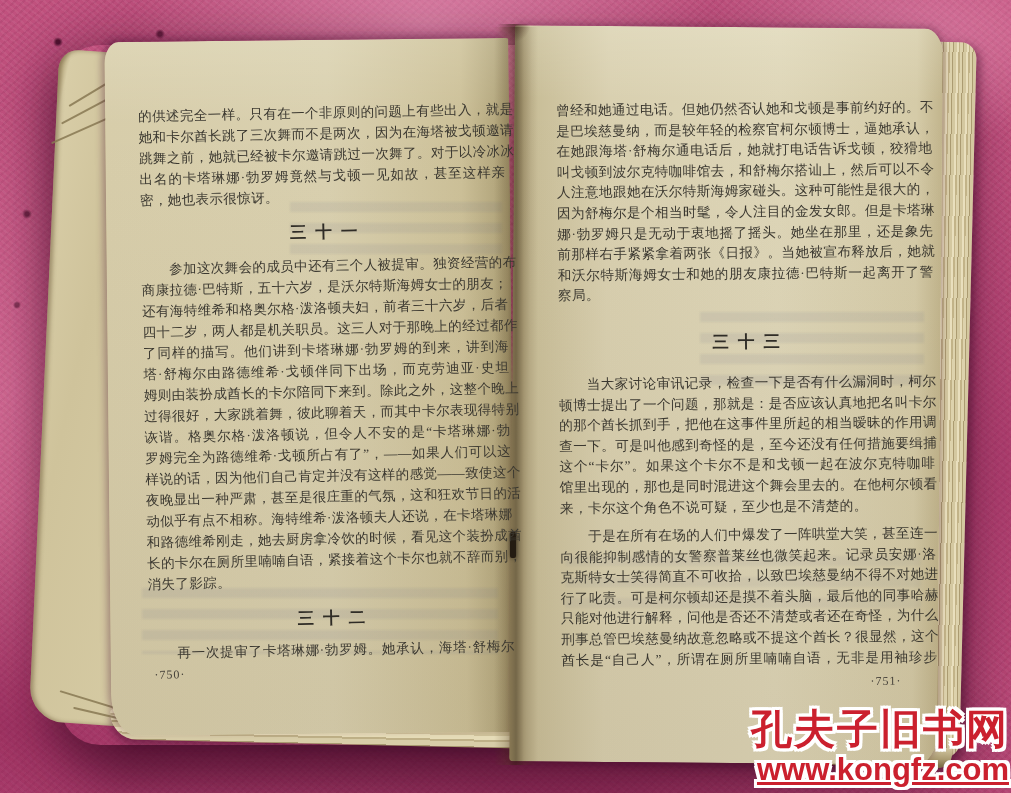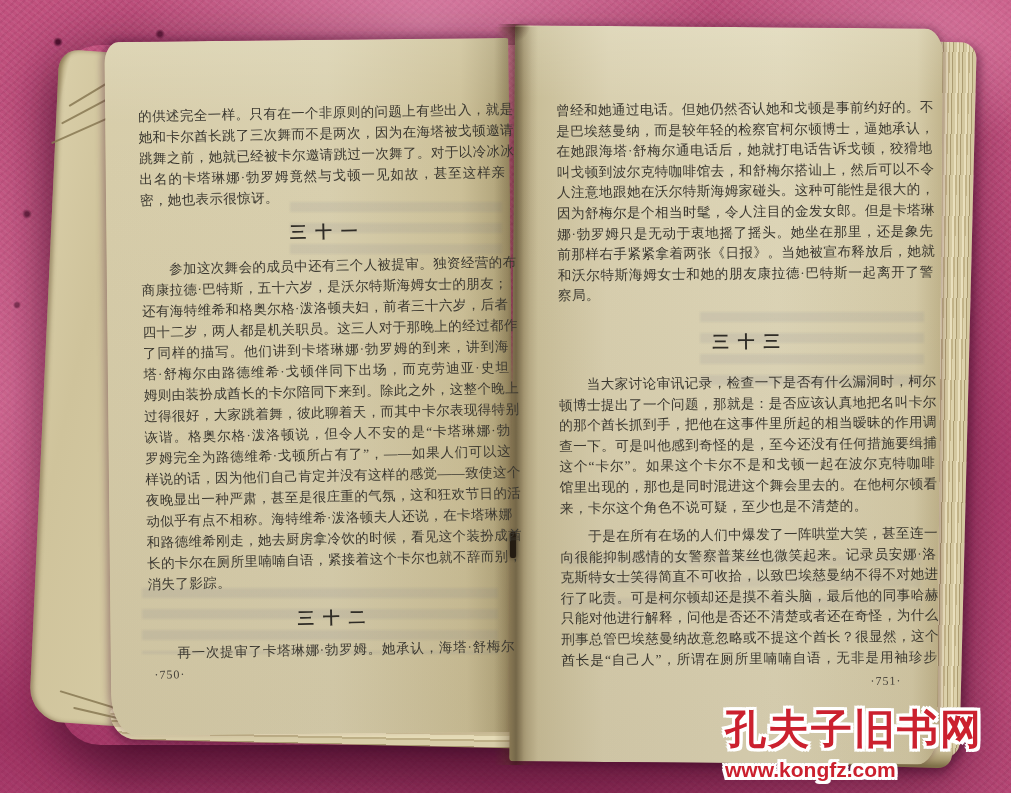--- a/index.html
+++ b/index.html
@@ -128,30 +128,30 @@
   .h33{margin-top:26px;}
   .p31{margin-top:12px;}
   .p32{margin-top:10px;}
   .p33a{margin-top:20px;}
   .p33b{margin-top:8px;}
   .page-num{font-size:12px;line-height:18px;color:#46423a;letter-spacing:1px;}
   .pn-left{margin-top:2px;padding-left:5px;}
   .pn-right{margin-top:4px;text-align:right;padding-right:36px;}
   
   .watermark{
-    position:absolute;right:2px;bottom:5px;width:284px;text-align:left;
+    position:absolute;right:2px;bottom:5px;width:284px;text-align:right;
     font-family:"Liberation Sans", sans-serif;font-weight:bold;color:#cb202e;
     text-shadow:
       -3px -3px 0 #fff, 0 -3px 0 #fff, 3px -3px 0 #fff,
       -3px 0 0 #fff, 3px 0 0 #fff,
       -3px 3px 0 #fff, 0 3px 0 #fff, 3px 3px 0 #fff,
       -2px -2px 0 #fff, 2px -2px 0 #fff, -2px 2px 0 #fff, 2px 2px 0 #fff;
   }
   .wm-title{font-size:41px;line-height:46px;letter-spacing:2px;}
-  .wm-url{font-size:21px;line-height:36px;letter-spacing:0;}
+  .wm-url{font-size:31px;line-height:36px;letter-spacing:0;text-decoration:underline;}
 </style>
 </head>
 <body>
 
 <div class="scene">
 
   <div class="book-shadow"></div>
 
   <div>
     <div class="stack-left"></div>

